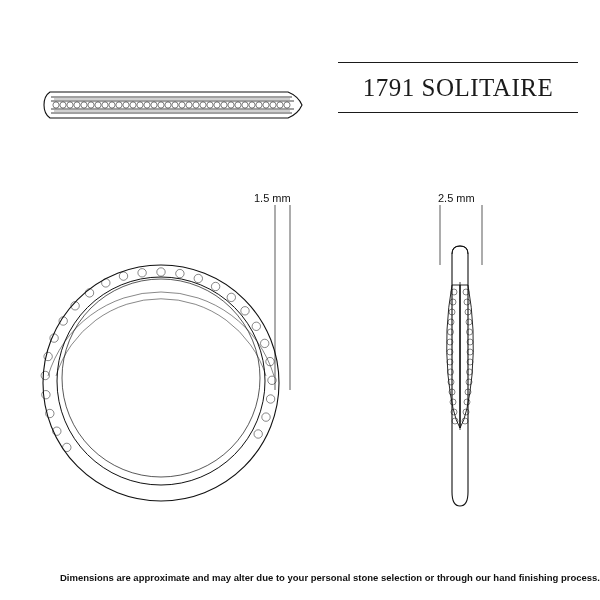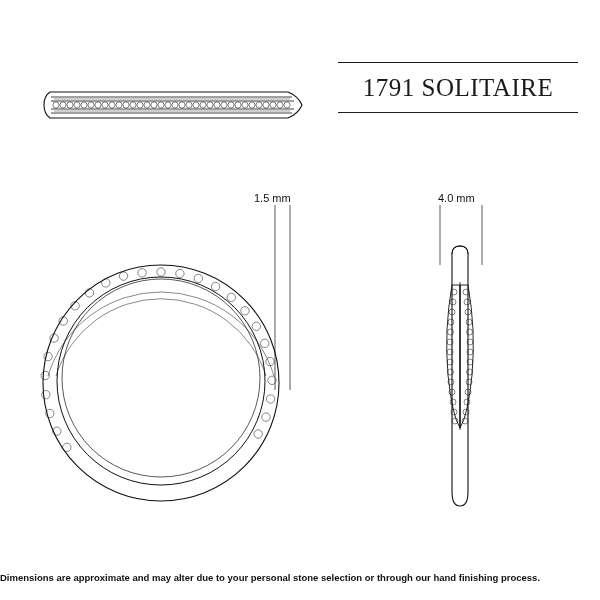--- a/index.html
+++ b/index.html
@@ -52,21 +52,21 @@
     white-space: nowrap;
   }
   #dim-width-label { left: 254px; top: 192px; }
   #dim-thickness-label { left: 438px; top: 192px; }
   
   .footer {
     position: absolute;
     left: 0;
     top: 572px;
     width: 600px;
-    text-align: left;
+    text-align: right;
     font-size: 9.5px;
     font-weight: bold;
     color: #111;
   }
   svg { display: block; }
   .ln { fill: none; stroke: #111; }
 </style>
 </head>
 <body>
 
@@ -133,21 +133,21 @@
   <svg style="position:absolute; left:255px; top:205px;" width="60" height="200" viewBox="0 0 60 200">
     <path class="ln" stroke-width="0.7" d="M20,0 L20,185"></path>
     <path class="ln" stroke-width="0.7" d="M35,0 L35,185"></path>
   </svg>
   <div class="dim-label" id="dim-width-label">1.5 mm</div>
 
   <svg style="position:absolute; left:432px; top:205px;" width="70" height="120" viewBox="0 0 70 120">
     <path class="ln" stroke-width="0.7" d="M8,0 L8,60"></path>
     <path class="ln" stroke-width="0.7" d="M50,0 L50,60"></path>
   </svg>
-  <div class="dim-label" id="dim-thickness-label">4.0 mm</div>
+  <div class="dim-label" id="dim-thickness-label">2.5 mm</div>
 
   <svg style="position:absolute; left:28px; top:248px;" width="280" height="260" viewBox="0 0 280 260">
 
     <ellipse class="ln" stroke-width="1.1" cx="133" cy="135" rx="118" ry="118"></ellipse>
 
     <ellipse class="ln" stroke-width="1" cx="133" cy="133" rx="104" ry="104"></ellipse>
 
     <ellipse class="ln" stroke-width="0.7" cx="133" cy="130" rx="99" ry="99"></ellipse>
 
     <g stroke="#111" fill="none" stroke-width="0.5">

